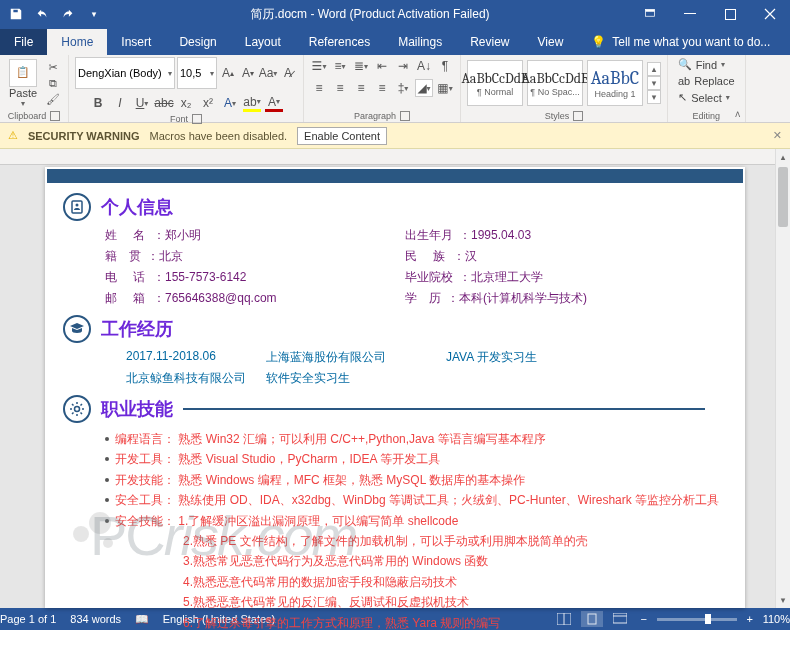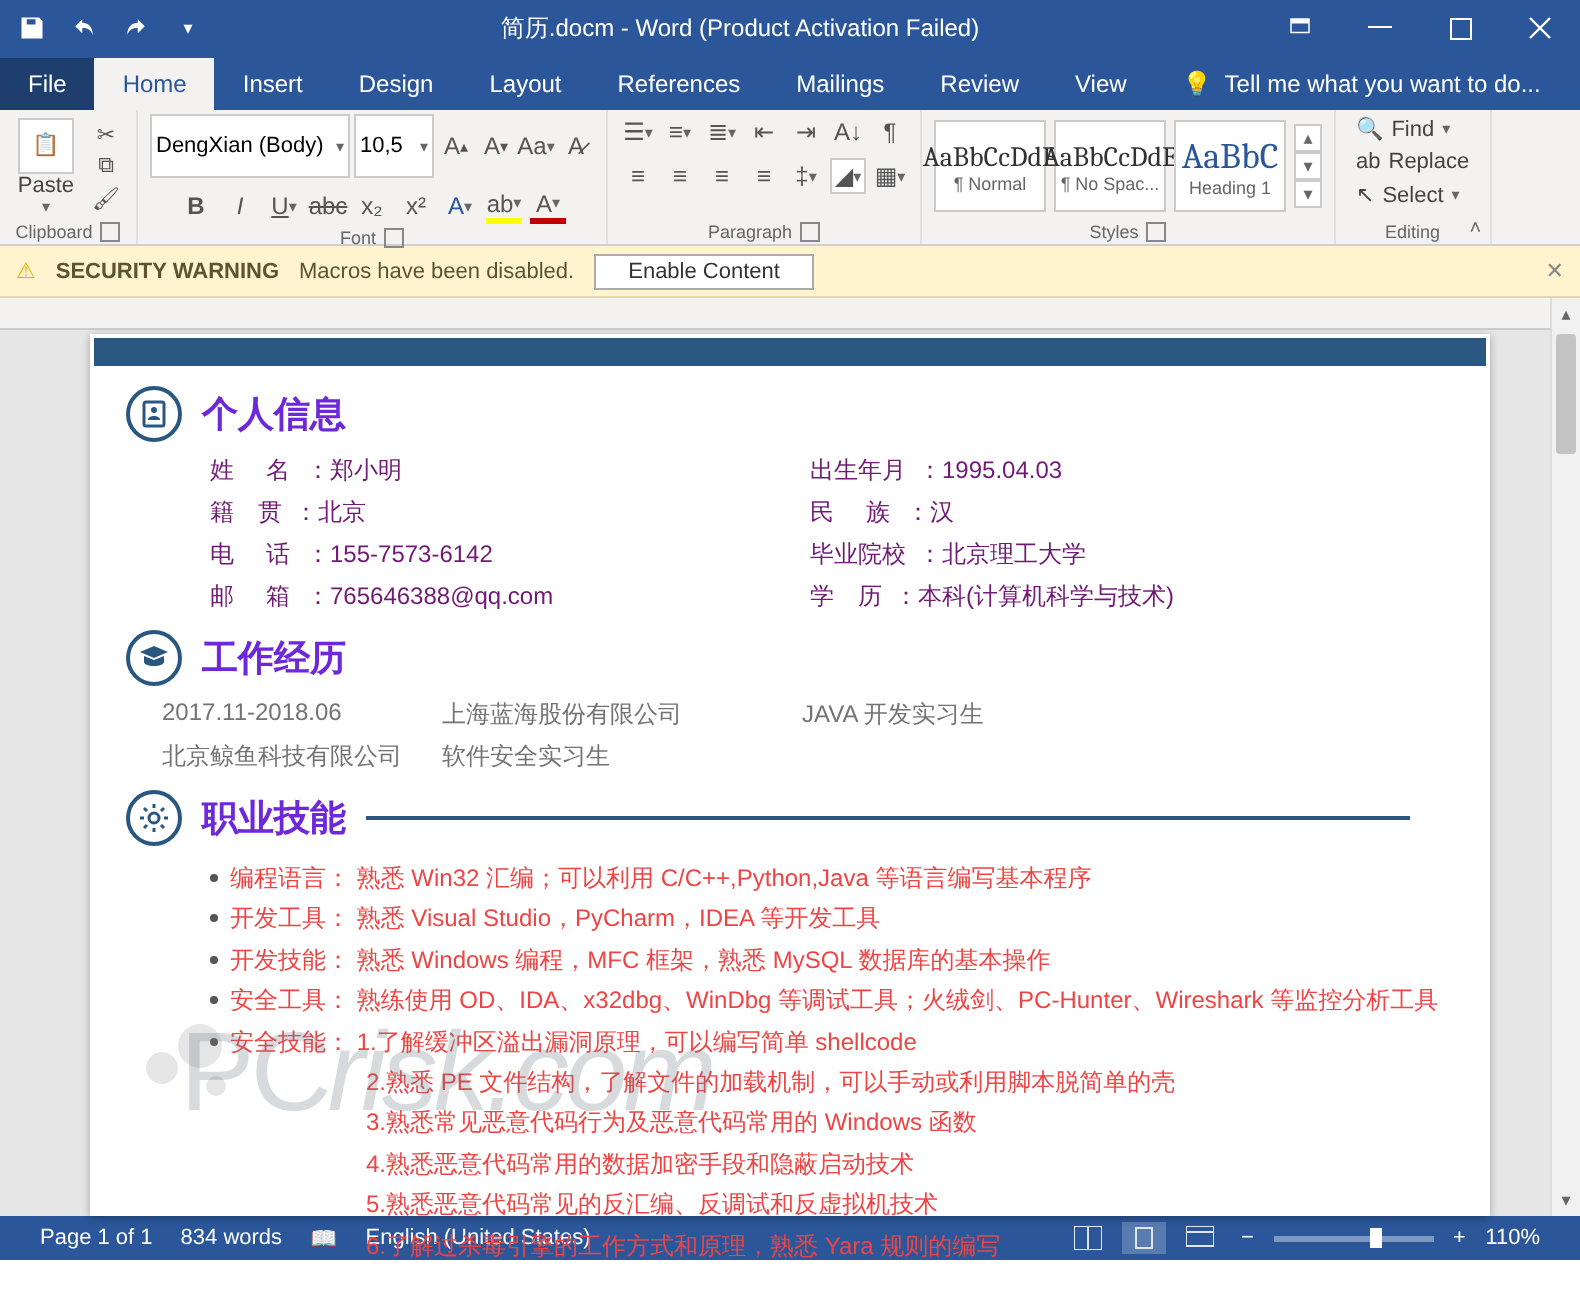--- a/index.html
+++ b/index.html
@@ -55,21 +55,21 @@
 .style-nav span {width:14px; height:14px; border:1px solid #ccc; background:#fff; display:flex;align-items:center;justify-content:center;cursor:pointer;font-size:9px;color:#666;}
 
 .editing .content { flex-direction:column; align-items:flex-start; gap:2px; font-size:11px; color:#444;}
 .editing .ebtn { display:flex; align-items:center; gap:4px; cursor:pointer; padding:1px 4px;}
 
 .collapse-ribbon { position:absolute; right:4px; bottom:2px; cursor:pointer; color:#666; font-size:10px;}
 
 
 .warning-bar { background: #fff4ce; border-bottom:1px solid #e0d9a8; height: 26px; display:flex; align-items:center; padding:0 8px; font-size:11px; color:#5c5333; gap:10px;}
 .warning-bar .shield { color:#e3af00; }
-.warning-bar .enable { background:#fff; border:1px solid #ababab; padding:2px 16px; cursor:pointer; font-size:11px; color:#333;}
+.warning-bar .enable { background:#fff; border:1px solid #ababab; padding:2px 6px; cursor:pointer; font-size:11px; color:#333;}
 .warning-bar .close-warn { margin-left:auto; cursor:pointer; color:#888;}
 
 
 .doc-wrapper { background:#e6e6e6; height:459px; position:relative; display:flex; justify-content:center; }
 .ruler { position:absolute; top:0; left:0; right:15px; height:16px; background:#f3f2f1; border-bottom:1px solid #ccc;}
 .vscroll { position:absolute; right:0; top:0; bottom:0; width:15px; background:#f1f1f1; border-left:1px solid #ddd;}
 .vscroll .thumb { position:absolute; top:18px; left:2px; right:2px; height:60px; background:#c2c3c4; border-radius:2px;}
 .vscroll .arr { position:absolute; left:0; right:0; height:16px; display:flex; align-items:center; justify-content:center; color:#666; font-size:9px; cursor:pointer;}
 .vscroll .arr.up { top:0;} .vscroll .arr.dn { bottom:0;}
 
@@ -78,35 +78,35 @@
 
 .section-head { display:flex; align-items:center; gap:10px; margin:8px 0 6px 18px;}
 .section-head .circ { width:28px; height:28px; border:2px solid #2a5782; border-radius:50%; display:flex; align-items:center; justify-content:center; color:#2a5782;}
 .section-head .title { color:#6d28d9; font-size:18px; font-weight:bold; }
 .section-head .line { flex:1; height:2px; background:#2a5782; margin-right:40px;}
 
 .info-grid { margin: 4px 40px 8px 60px; display:grid; grid-template-columns: 1fr 1fr; row-gap:4px; font-size:12px; color:#701a75;}
 .info-grid .cell { display:flex; gap:6px;}
 .info-grid .lab { letter-spacing: 2px; }
 
-.work-grid { margin: 4px 40px 8px 36px; display:grid; grid-template-columns: 140px 180px 1fr; row-gap:4px; font-size:12px; color:#737373;}
+.work-grid { margin: 4px 40px 8px 81px; display:grid; grid-template-columns: 140px 180px 1fr; row-gap:4px; font-size:12px; color:#0369a1;}
 
 .skill-list { margin: 4px 0 8px 60px; font-size:12px; color:#ef4444; }
 .skill-list .bullet { display:flex; gap:6px; line-height:1.7;}
 .skill-list .bullet .dot { width:4px; height:4px; background:#555; border-radius:50%; margin-top:8px; flex-shrink:0;}
 .skill-list .indent { margin-left: 78px; line-height:1.7;}
 
 
 .watermark { position:absolute; left:45px; bottom:40px; font-size:56px; font-weight:300; color:rgba(100,110,120,0.25); font-style:italic; font-family: Arial, sans-serif; letter-spacing:-2px;}
 .watermark .pc { font-weight:normal; font-style:normal;}
 .wm-dots { position:absolute; left:24px; bottom:48px; width:52px; height:52px; opacity:0.2;}
 .wm-dots span { position:absolute; border-radius:50%; background:#888;}
 
 
-.status-bar { background:#2b579a; height:22px; display:flex; align-items:center; color:#fff; font-size:11px; padding:0 20px; gap:14px;}
+.status-bar { background:#2b579a; height:22px; display:flex; align-items:center; color:#fff; font-size:11px; padding:0 0; gap:14px;}
 .status-bar .right { margin-left:auto; display:flex; align-items:center; gap:6px;}
 .view-btn { width:22px; height:16px; display:flex; align-items:center; justify-content:center; cursor:pointer; opacity:0.85;}
 .view-btn.active { background:rgba(255,255,255,0.25);}
 .zoom-slider { width:80px; height:3px; background:rgba(255,255,255,0.4); position:relative; cursor:pointer;}
 .zoom-slider .zthumb { position:absolute; width:6px; height:10px; background:#fff; top:-4px; left:48px;}
 .zoom-btn {cursor:pointer; width:14px; text-align:center;}
 
 .caret { font-size:8px; color:#666;}
 </style>
 </head>

